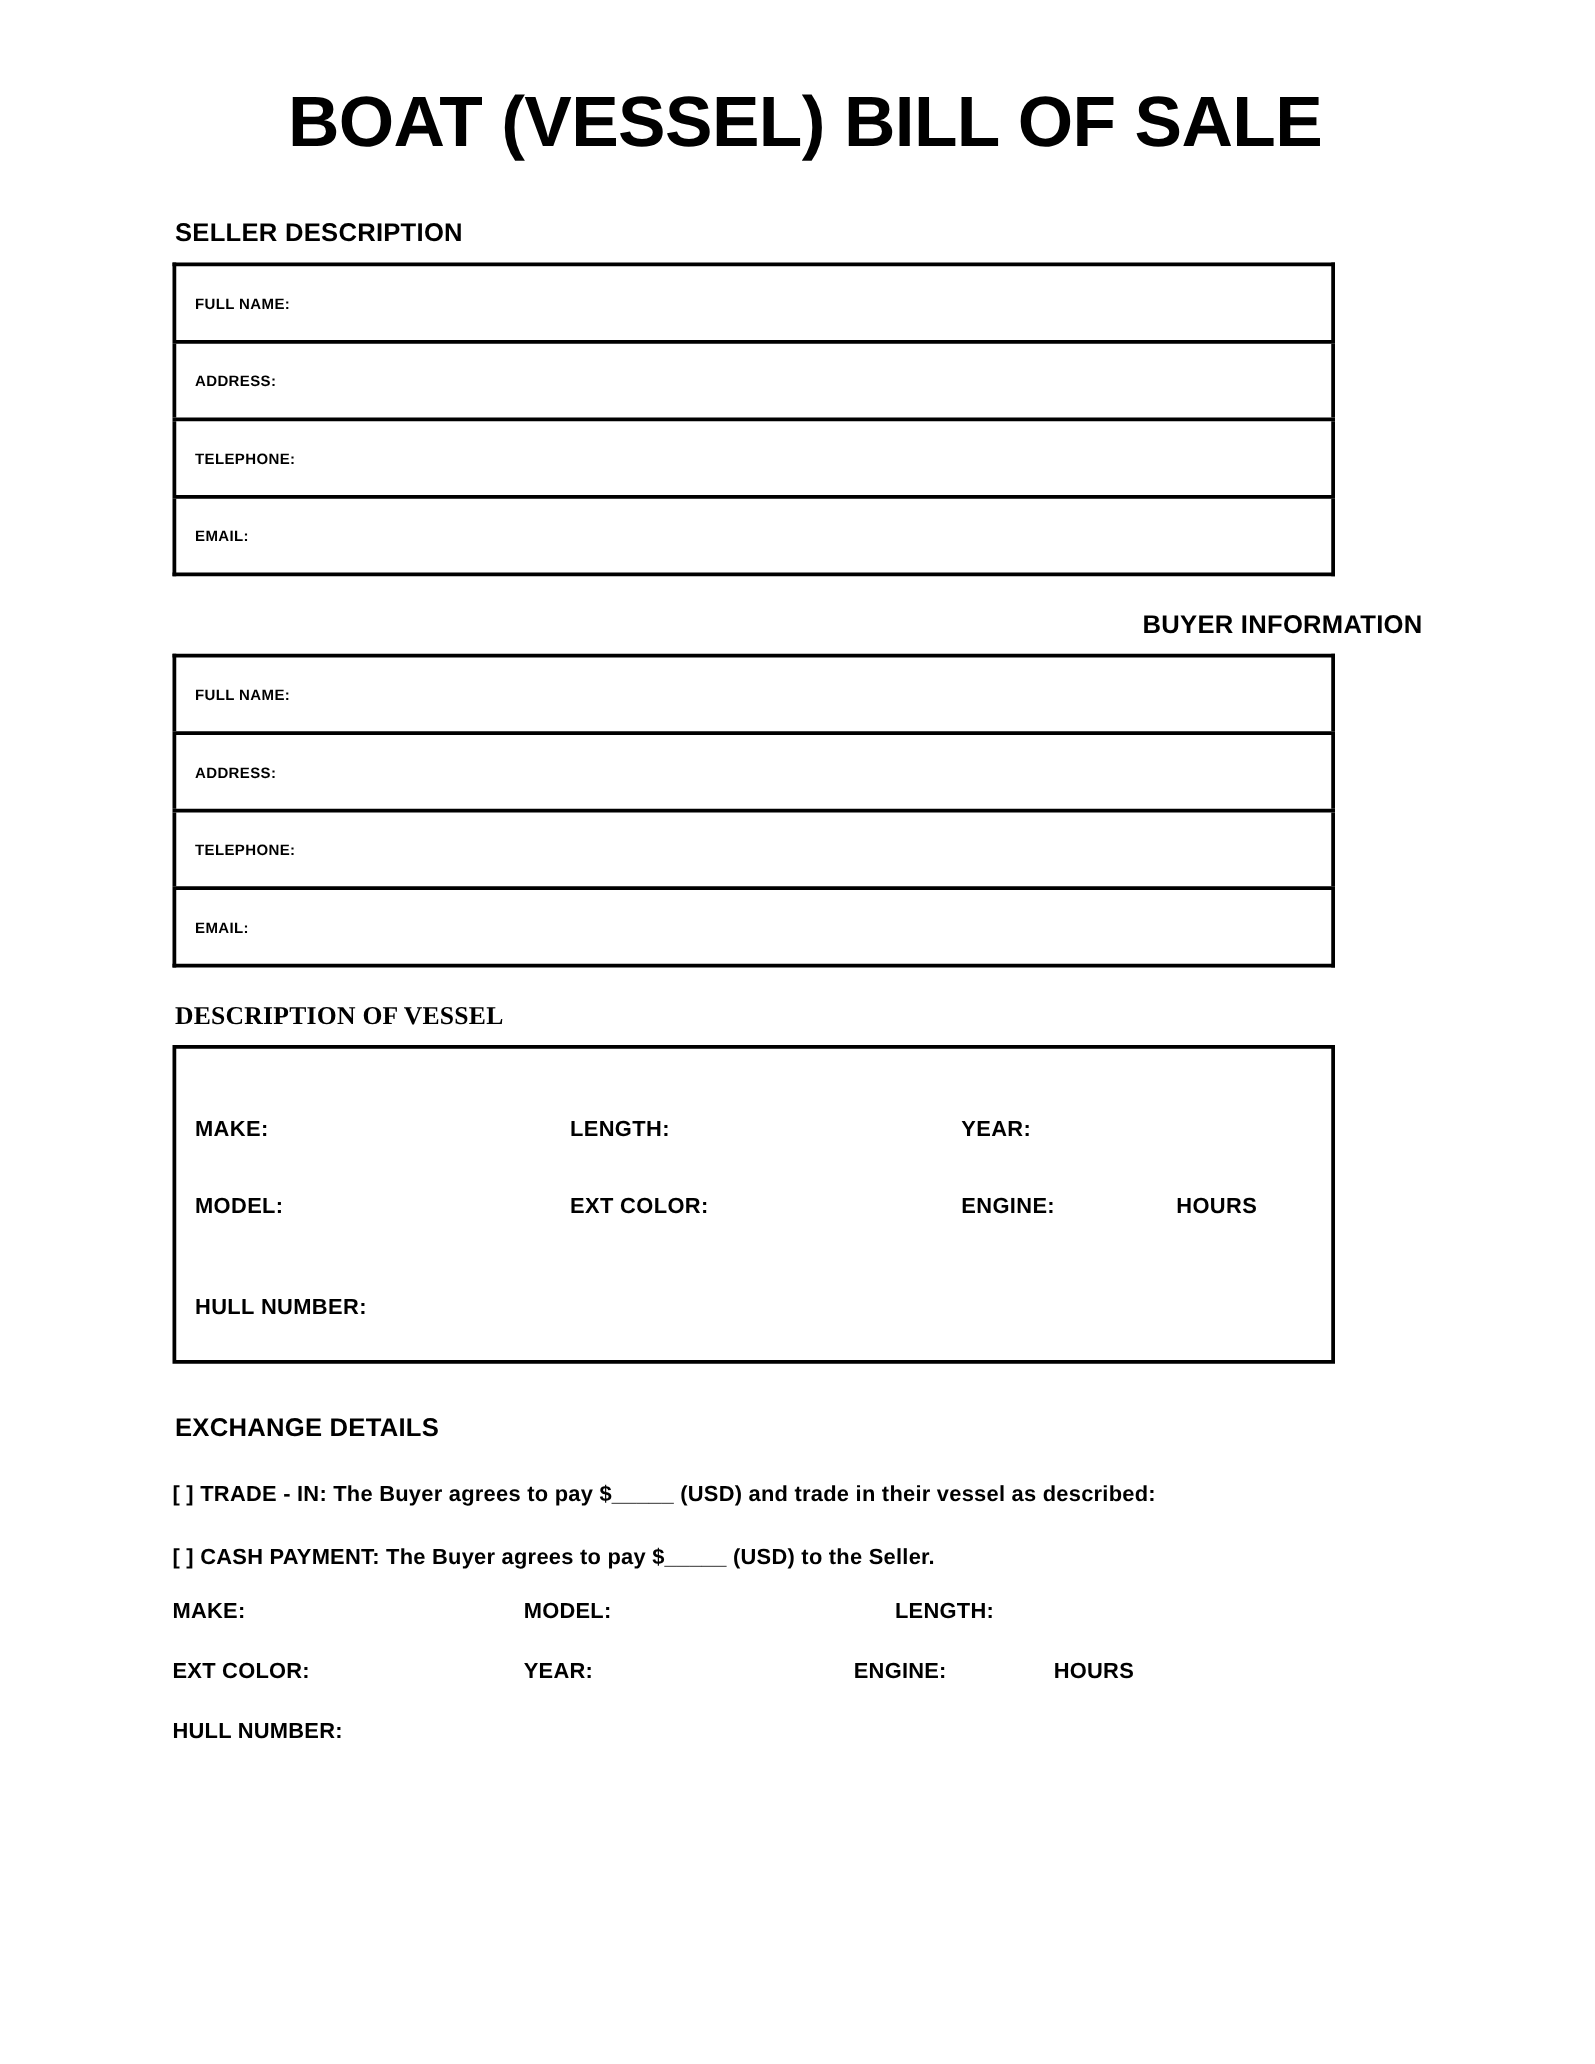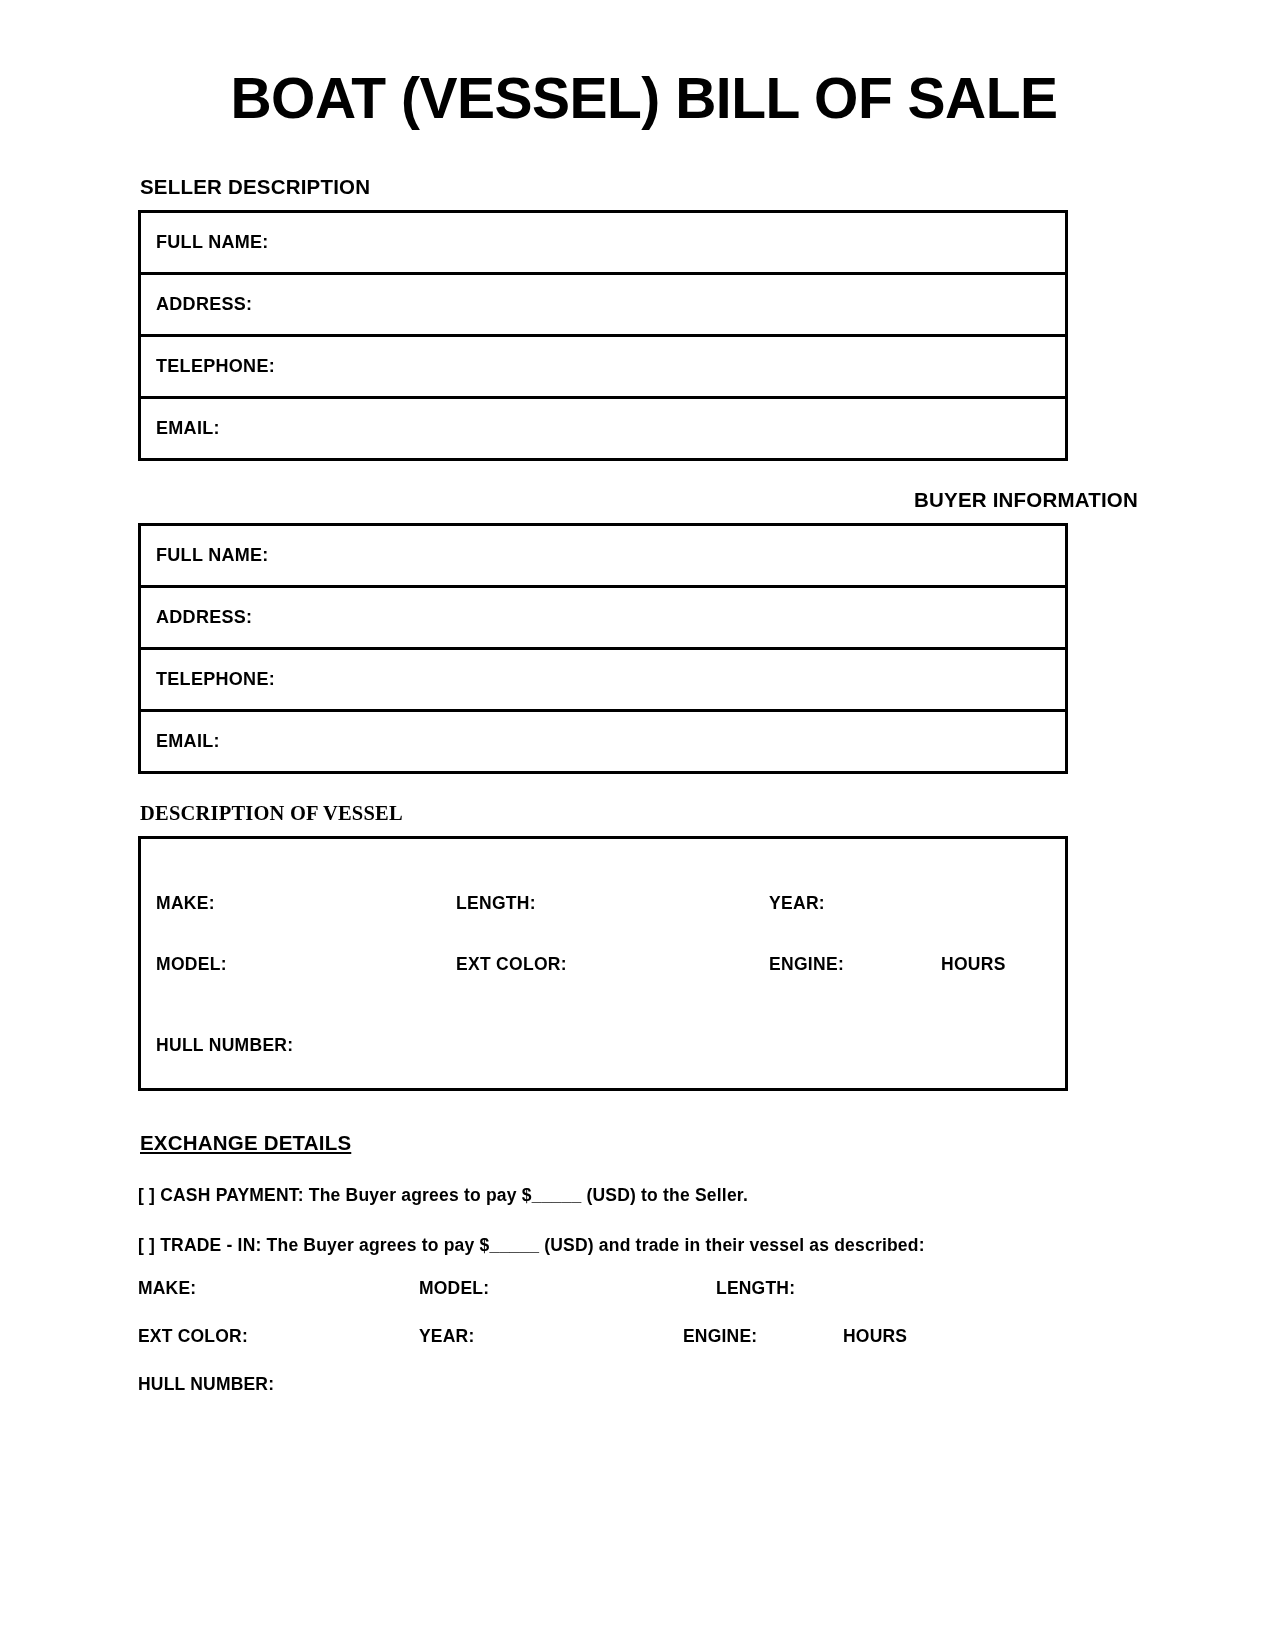--- a/index.html
+++ b/index.html
@@ -38,35 +38,35 @@
   .section-heading {
     font-size: 20.5px;
     font-weight: bold;
     letter-spacing: 0.2px;
     margin: 0;
     padding: 0;
   }
   .heading-seller { margin-top: 48px; margin-left: 2px; }
   .heading-buyer  { margin-top: 27px; margin-left: 2px; text-align: right; }
   .heading-vessel { margin-top: 28px; margin-left: 2px; font-family: Liberation Serif, serif; }
-  .heading-exchange { margin-top: 40px; margin-left: 2px; text-decoration: underline; }
+  .heading-exchange { margin-top: 40px; margin-left: 2px; }
 
   .box-table {
     margin-top: 11px;
     border: 3px solid #000;
     border-collapse: collapse;
     width: 930px;
     table-layout: fixed;
   }
   .box-table tr td {
     border-bottom: 3px solid #000;
     height: 57px;
     vertical-align: middle;
     padding-left: 15px;
-    font-size: 18px;
+    font-size: 12px;
     font-weight: bold;
     letter-spacing: 0.3px;
   }
   .box-table tr:last-child td {
     border-bottom: none;
   }
 
   .vessel-box {
     margin-top: 11px;
     border: 3px solid #000;
@@ -183,22 +183,22 @@
         <span class="c3">ENGINE:</span>
         <span class="c4">HOURS</span>
       </div>
       <div class="vessel-row vr3">
         <span class="c1">HULL NUMBER:</span>
       </div>
     </div>
 
     <div class="section-heading heading-exchange">EXCHANGE DETAILS</div>
     <div class="exchange-block">
+      <div class="ex-line ex-gap-2">[  ] TRADE - IN: The Buyer agrees to pay $_____ (USD) and trade in their vessel as described:</div>
       <div class="ex-line ex-gap-2">[  ] CASH PAYMENT: The Buyer agrees to pay $_____  (USD) to the Seller.</div>
-      <div class="ex-line ex-gap-2">[  ] TRADE - IN: The Buyer agrees to pay $_____ (USD) and trade in their vessel as described:</div>
 
       <div class="grid-line">
         <span class="g1">MAKE:</span>
         <span class="g2">MODEL:</span>
         <span class="g3">LENGTH:</span>
       </div>
 
       <div class="grid-line">
         <span class="g1">EXT COLOR:</span>
         <span class="g2">YEAR:</span>

